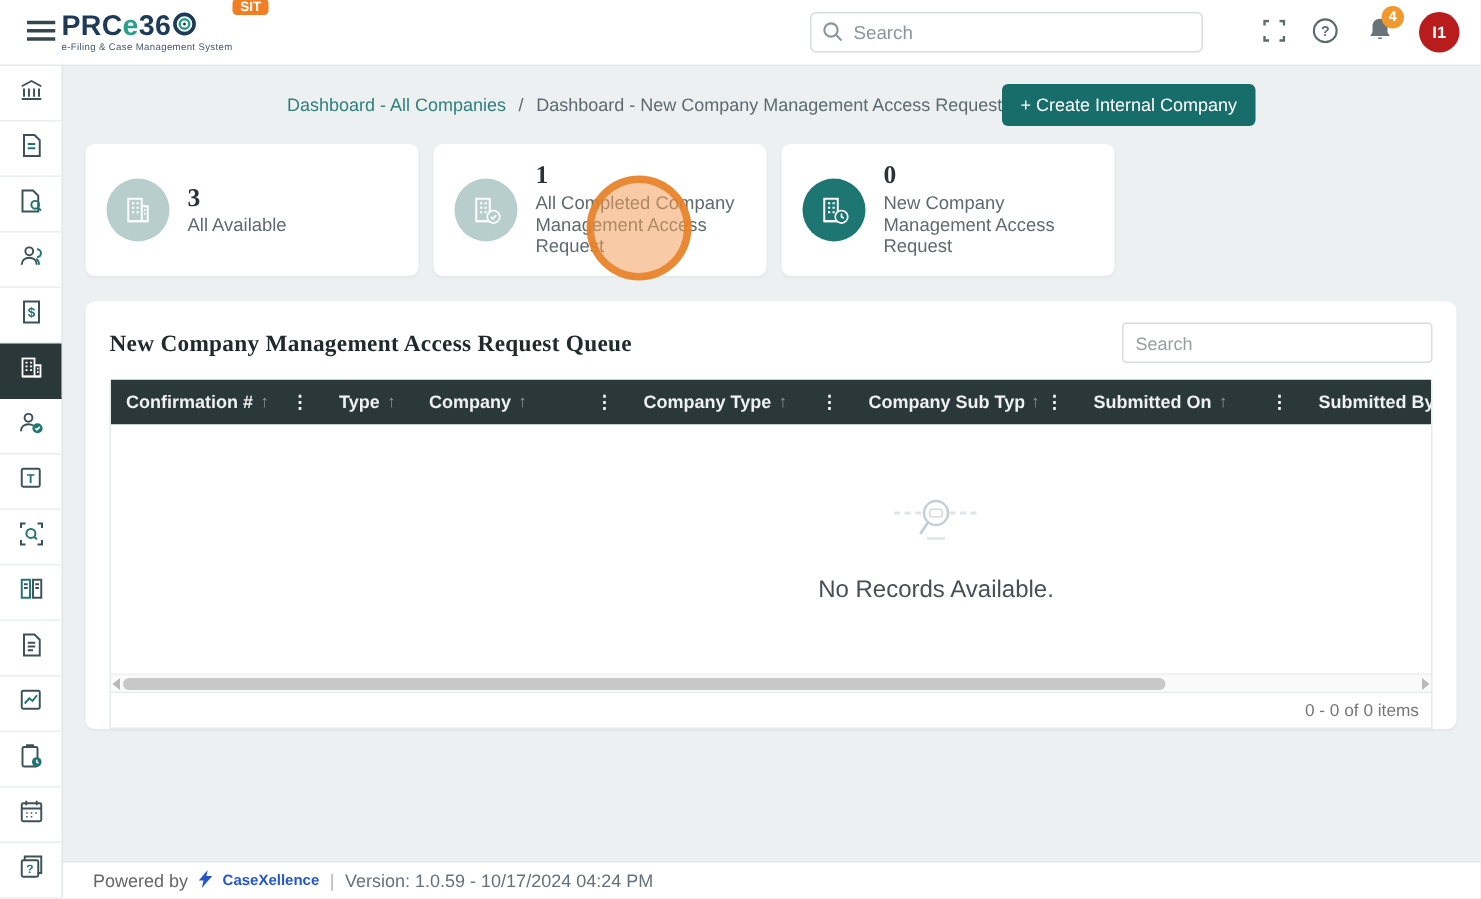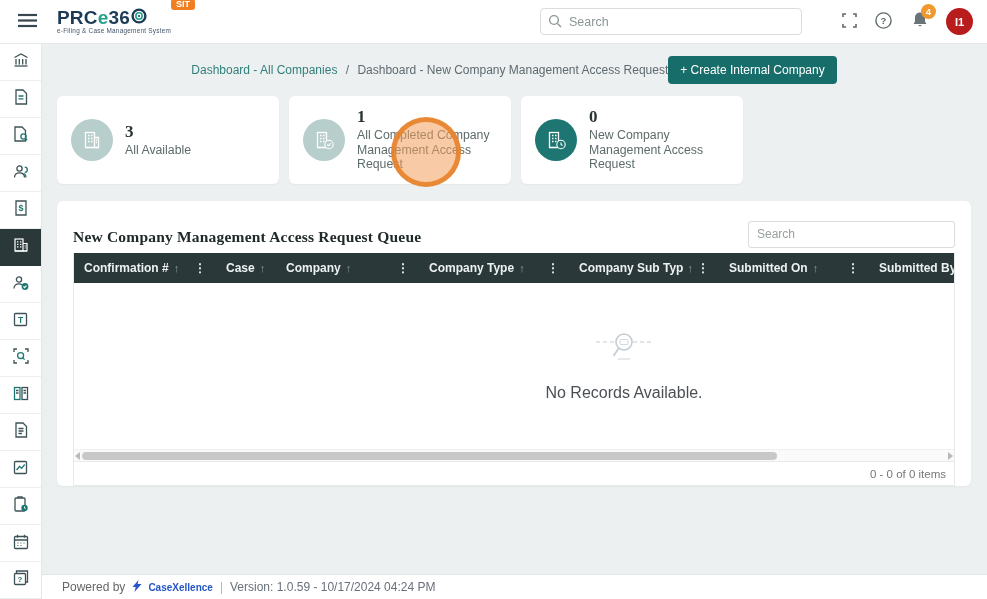--- a/index.html
+++ b/index.html
@@ -3,21 +3,21 @@
 <meta charset="utf-8">
 <style>
   *{box-sizing:border-box;margin:0;padding:0}
   html,body{width:987px;height:599px;overflow:hidden}
   body{font-family:"Liberation Sans",sans-serif;background:#edf0f0;color:#37474f}
   .screen{width:987px;height:599px;display:flex;flex-direction:column;background:#edf0f0}
 
   
   .topbar{height:44px;background:#fff;border-bottom:1px solid #e6e9e9;display:flex;align-items:center;padding:0 14px;flex:0 0 auto}
   .hamburger{background:none;border:none;cursor:pointer;padding:4px;display:flex}
-  .logo-wrap{position:relative;margin-left:16px;line-height:1}
+  .logo-wrap{position:relative;line-height:1}
   .logo-line{display:flex;align-items:center;font-weight:bold;font-size:19px;letter-spacing:.2px}
   .lp{color:#1d3a57}.la{color:#27a08b}
   .logo-o{margin-left:1px}
   .tagline{font-size:6.4px;color:#45566b;letter-spacing:.25px;margin-top:1px}
   .env-badge{position:absolute;top:-9px;right:-24px;background:#f07f23;color:#fff;font-size:9px;font-weight:bold;padding:1px 5px;border-radius:3px}
   .top-spacer{flex:1}
   .top-search{position:relative;width:262px;margin-right:22px}
   .top-search input{width:100%;height:27px;border:1px solid #d9dddd;border-radius:4px;padding:0 8px 0 28px;font-size:12.5px;color:#444;outline:none;background:#fff}
   .top-search input::placeholder{color:#8c9696}
   .top-search .mag{position:absolute;left:8px;top:6px}
@@ -49,21 +49,21 @@
   .c-icon.teal{background:#1e7672}
   .c-text{margin-left:12px}
   .c-value{font-family:"Liberation Serif",serif;font-weight:bold;font-size:17px;color:#2b3434;line-height:1.1}
   .c-label{font-size:12.3px;color:#5f6b6b;line-height:1.18;max-width:142px;margin-top:1px}
 
   
   .click-highlight{position:absolute;left:349px;top:73px;width:70px;height:70px;border-radius:50%;border:5px solid rgba(230,126,34,.85);background:rgba(242,160,92,.55);z-index:5;pointer-events:none}
 
   
   .table-card{margin:17px 16px 0 15px;height:285px;background:#fff;border-radius:6px;box-shadow:0 1px 2px rgba(0,0,0,.04);padding:14px 16px 0;display:flex;flex-direction:column}
-  .t-head{display:flex;align-items:center;justify-content:space-between;height:39px}
+  .t-head{display:flex;align-items:flex-start;justify-content:space-between;height:39px}
   .t-head h2{font-family:"Liberation Serif",serif;font-size:15.5px;color:#212a2a;font-weight:bold;letter-spacing:.2px;padding-top:6px}
   .t-search{width:207px;height:27px;border:1px solid #d9dddd;border-radius:3px;padding:0 8px;font-size:12px;color:#444;outline:none}
   .t-search::placeholder{color:#979f9f}
 
   .grid{border:1px solid #e7eaea;border-top:none;overflow:hidden;display:flex;flex-direction:column}
   .g-header{height:30px;background:#2a3839;display:flex;width:1100px;flex:0 0 auto}
   .g-col{display:flex;align-items:center;padding:0 6px 0 10px;color:#eef1f1;font-size:12px;font-weight:bold;cursor:pointer;flex:0 0 auto}
   .g-label{white-space:nowrap;overflow:hidden}
   .g-sort{color:rgba(255,255,255,.45);margin-left:5px;font-size:11px}
   .g-menu{margin-left:auto;color:rgba(255,255,255,.95);font-weight:bold;font-size:12px;padding:0 4px;cursor:pointer}
@@ -336,21 +336,21 @@
         </div>
 
         <div class="grid">
           <div class="g-header">
             <div class="g-col" style="width:142px">
               <span class="g-label">Confirmation #</span>
               <span class="g-sort">↑</span>
               <span class="g-menu">⋮</span>
             </div>
             <div class="g-col" style="width:60px">
-              <span class="g-label">Case</span>
+              <span class="g-label">Type</span>
               <span class="g-sort">↑</span>
             </div>
             <div class="g-col" style="width:143px">
               <span class="g-label">Company</span>
               <span class="g-sort">↑</span>
               <span class="g-menu">⋮</span>
             </div>
             <div class="g-col" style="width:150px">
               <span class="g-label">Company Type</span>
               <span class="g-sort">↑</span>

